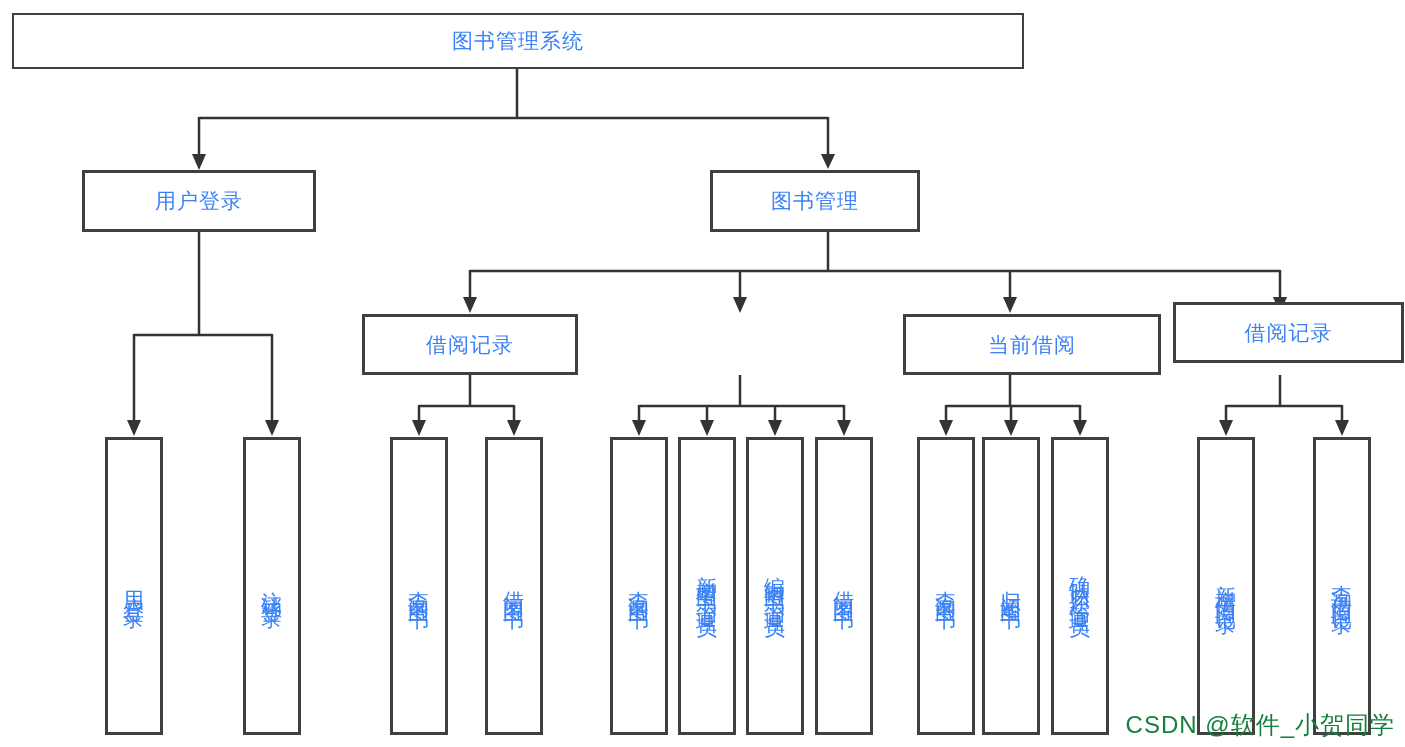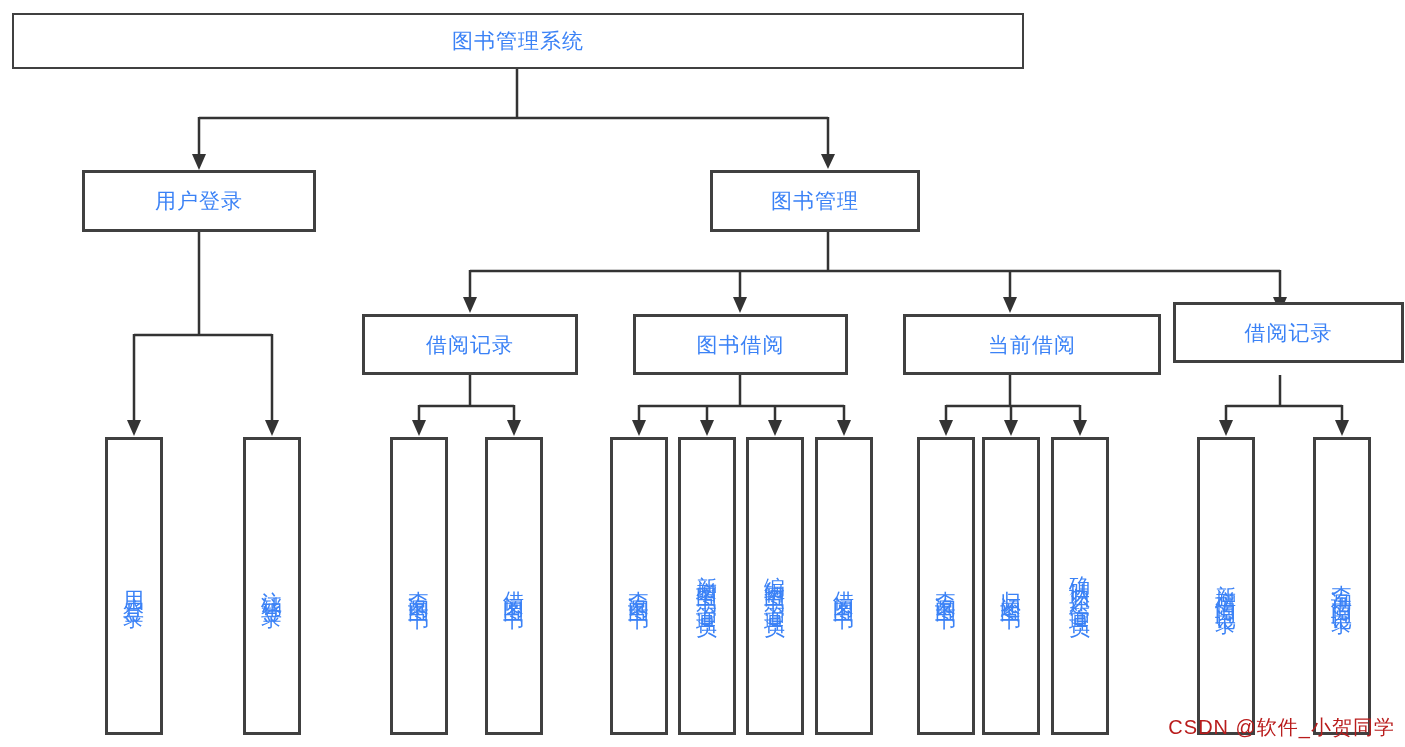--- a/index.html
+++ b/index.html
@@ -44,22 +44,22 @@
     writing-mode: vertical-rl;
     text-orientation: mixed;
     letter-spacing: 6px;
     line-height: 1;
     white-space: nowrap;
   }
   .watermark {
     position: absolute;
     right: 10px;
     bottom: 6px;
-    font-size: 20px;
-    color: #b91c1c;
+    font-size: 24px;
+    color: #15803d;
     letter-spacing: 1px;
     white-space: nowrap;
   }
 </style>
 </head>
 <body>
 
 <div class="stage">
 
   <svg class="lines" viewBox="0 0 1405 747" xmlns="http://www.w3.org/2000/svg">
@@ -112,23 +112,20 @@
   <div class="box" style="left:82px;top:170px;width:234px;height:62px">
     <span class="label">用户登录</span>
   </div>
   <div class="box" style="left:710px;top:170px;width:210px;height:62px">
     <span class="label">图书管理</span>
   </div>
 
   <div class="box" style="left:362px;top:314px;width:216px;height:61px">
     <span class="label">借阅记录</span>
   </div>
-  <div class="box" style="left:633px;top:314px;width:215px;height:61px">
-    <span class="label">图书借阅</span>
-  </div>
   <div class="box" style="left:903px;top:314px;width:258px;height:61px">
     <span class="label">当前借阅</span>
   </div>
   <div class="box" style="left:1173px;top:302px;width:231px;height:61px">
     <span class="label">借阅记录</span>
   </div>
 
   <div class="box" style="left:105px;top:437px;width:58px;height:298px">
     <span class="vtext">用户登录</span>
   </div>

